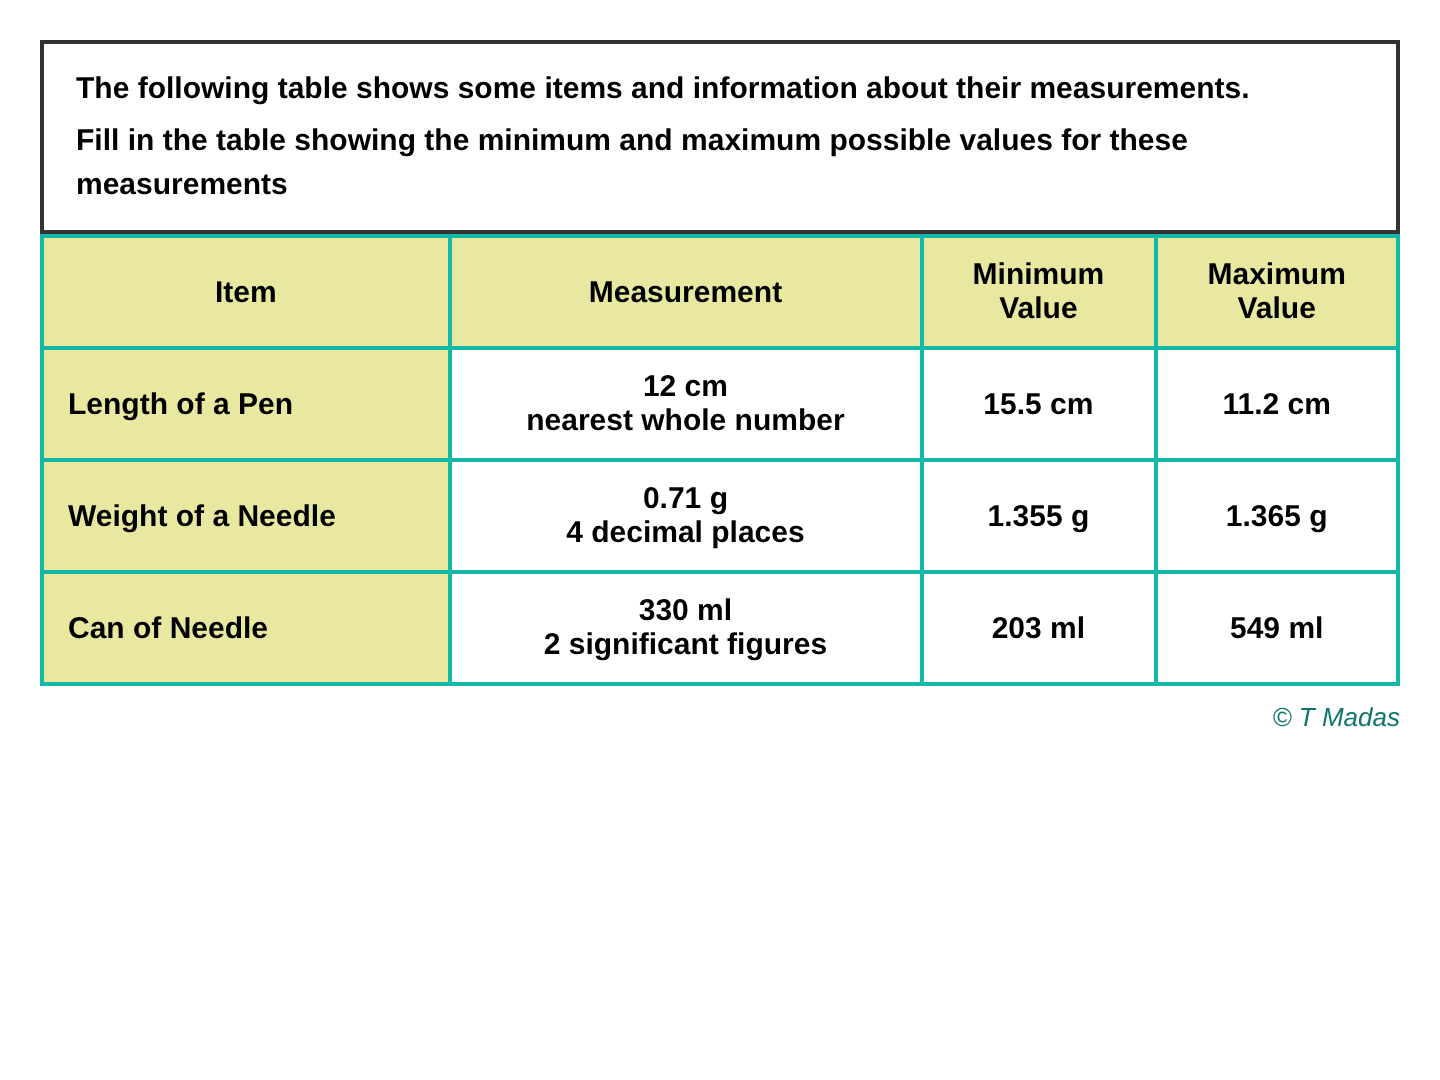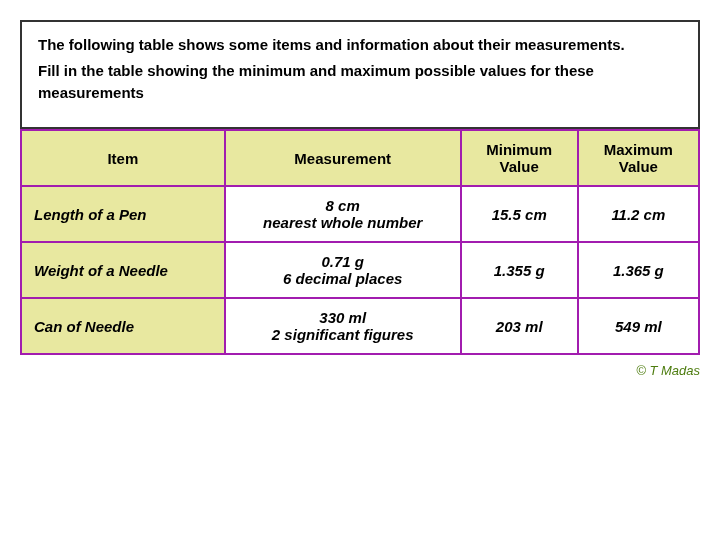--- a/index.html
+++ b/index.html
@@ -27,59 +27,58 @@
       font-size: 15px;
       line-height: 1.45;
       font-weight: bold;
     }
 
     .intro-box p {
       margin-bottom: 4px;
     }
 
     .intro-box p:last-child {
-      margin-bottom: 12px;
+      margin-bottom: 0;
     }
 
     table {
       width: 100%;
       border-collapse: collapse;
       border: 2px solid #333;
       margin-top: 0;
     }
 
     th, td {
-      border: 2px solid #a21caf;
+      border: 2px solid #14b8a6;
       padding: 10px 12px;
       text-align: center;
       font-size: 15px;
       font-weight: bold;
       vertical-align: middle;
     }
 
     thead th {
       background: #e8e8a0;
       font-weight: bold;
     }
 
     tbody tr td:first-child {
       text-align: left;
       background: #e8e8a0;
     }
 
     tbody tr td {
       background: #fff;
-      font-style: italic;
     }
 
     .footer {
       text-align: right;
       font-size: 13px;
       margin-top: 8px;
-      color: #4d7c0f;
+      color: #0f766e;
       font-style: italic;
     }
   </style>
 </head>
 <body>
 
 <div class="container">
 
   <div class="intro-box">
     <p>The following table shows some items and information about their measurements.</p>
@@ -96,31 +95,31 @@
         </th>
         <th>
           <span>Maximum<br>Value</span>
         </th>
       </tr>
     </thead>
     <tbody>
       <tr>
         <td>Length of a Pen</td>
         <td>
-          <span>8 cm</span><br>
+          <span>12 cm</span><br>
           <span>nearest whole number</span>
         </td>
         <td>15.5 cm</td>
         <td>11.2 cm</td>
       </tr>
       <tr>
         <td>Weight of a Needle</td>
         <td>
           <span>0.71 g</span><br>
-          <span>6 decimal places</span>
+          <span>4 decimal places</span>
         </td>
         <td>1.355 g</td>
         <td>1.365 g</td>
       </tr>
       <tr>
         <td>Can of Needle</td>
         <td>
           <span>330 ml</span><br>
           <span>2 significant figures</span>
         </td>

